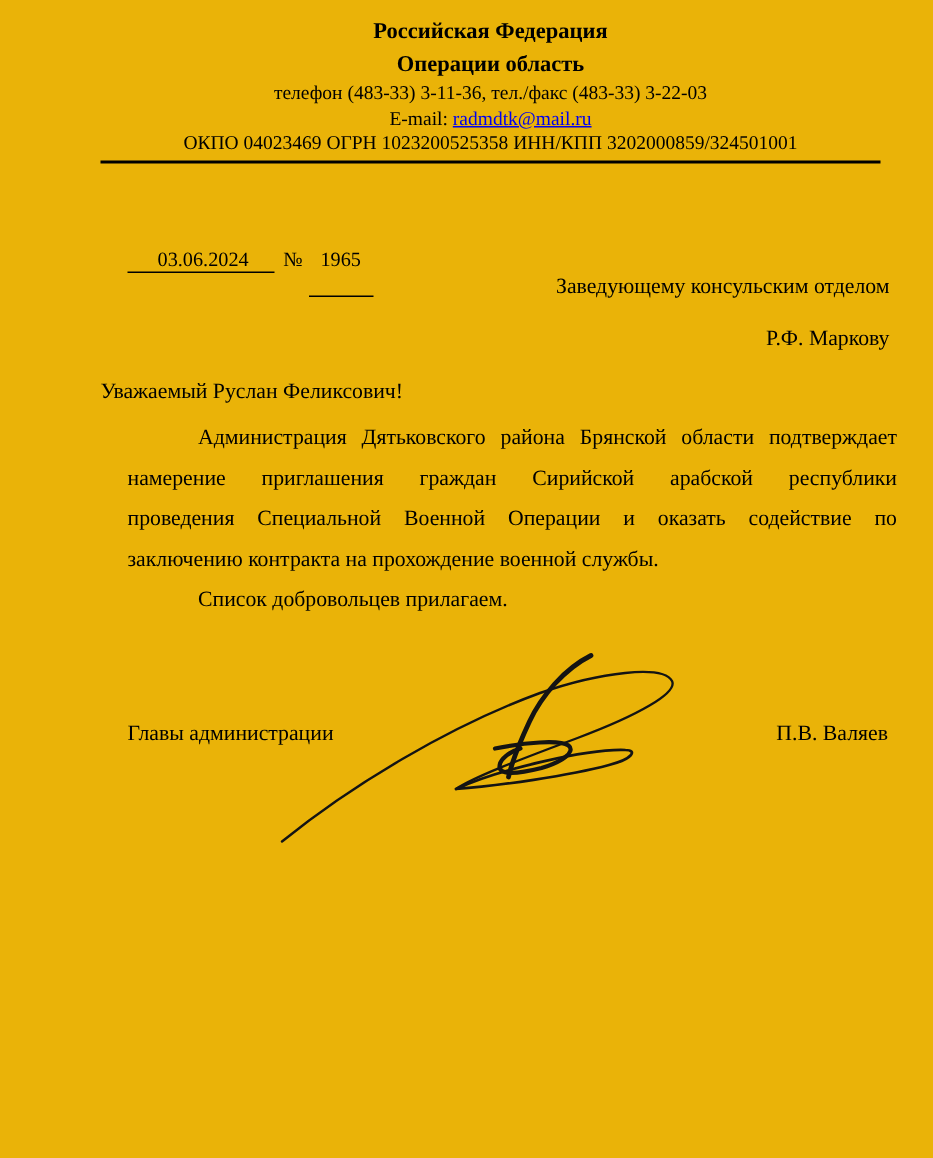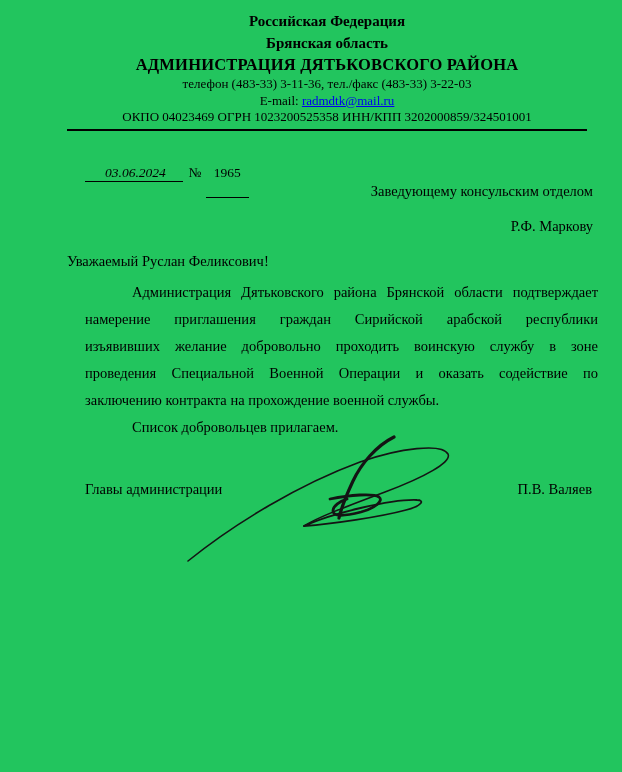--- a/index.html
+++ b/index.html
@@ -1,38 +1,38 @@
 <!DOCTYPE html>
 <html><head>
 <meta charset="utf-8">
 <style>
   html,body{margin:0;padding:0;background:#ffffff;}
   .page{
     position:relative;
     width:622px;height:772px;
-    background:#22c55e;
+    background:#eab308;
     font-family:"Liberation Serif","DejaVu Serif",serif;
     color:#000000;
     overflow:hidden;
   }
   
   .letterhead{
     position:absolute;top:10px;left:67px;width:520px;
     text-align:center;
     border-bottom:2px solid #000;
     padding-bottom:3px;
   }
   .lh-line1,.lh-line2{font-size:15px;font-weight:bold;line-height:22px;}
   .lh-line3{font-size:16.5px;font-weight:bold;line-height:22px;letter-spacing:.2px;}
   .lh-small{font-size:13px;line-height:16.5px;}
   .email-link{text-decoration:underline;}
   
   .ref-line{position:absolute;top:148px;left:85px;font-size:13.5px;line-height:17px;}
   .u-seg{display:inline-block;border-bottom:1px solid #000;}
-  .u-seg.date{padding:0 17px 0 20px;font-style:italic;}
+  .u-seg.date{padding:0 17px 0 20px;}
   .u-seg.num{padding:16px 8px;}
   .no-sign{margin:0 4px 0 6px;}
   
   .recipient{position:absolute;top:183px;right:29px;text-align:right;font-size:14.5px;}
   .recipient .line2{margin-top:18px;}
   
   .salutation{position:absolute;top:253px;left:67px;width:530px;text-align:left;font-size:14.5px;}
   
   .body-text{position:absolute;top:279px;left:85px;width:513px;font-size:14.5px;}
   .body-text .jline{line-height:27px;text-align:justify;text-align-last:justify;}
@@ -43,42 +43,40 @@
   .sign-row{position:absolute;top:481px;left:85px;width:507px;display:flex;justify-content:space-between;font-size:14.5px;}
   .sig-svg{position:absolute;left:180px;top:427px;width:275px;height:140px;}
 </style>
 </head>
 <body>
 
 <div class="page">
 
   <div class="letterhead">
     <div class="lh-line1">Российская Федерация</div>
-    <div class="lh-line2">Брянская область</div>
-    <div class="lh-line3">АДМИНИСТРАЦИЯ ДЯТЬКОВСКОГО РАЙОНА</div>
+    <div class="lh-line2">Операции область</div>
     <div class="lh-small">телефон (483-33) 3-11-36, тел./факс (483-33) 3-22-03</div>
     <div class="lh-small"><span>E-mail: </span><a href="#" class="email-link" style="color: rgb(0, 0, 238);">radmdtk@mail.ru</a></div>
     <div class="lh-small">ОКПО 04023469 ОГРН 1023200525358  ИНН/КПП  3202000859/324501001</div>
   </div>
 
   <div class="ref-line">
     <span class="u-seg date"><span>03.06.2024</span></span><span class="no-sign">№</span><span class="u-seg num"><span>1965</span></span>
   </div>
 
   <div class="recipient">
     <div class="line1">Заведующему консульским отделом</div>
     <div class="line2">Р.Ф. Маркову</div>
   </div>
 
   <div class="salutation">Уважаемый Руслан Феликсович!</div>
 
   <div class="body-text">
     <div class="jline first">Администрация Дятьковского района Брянской области подтверждает</div>
     <div class="jline">намерение приглашения граждан Сирийской арабской республики</div>
-    <div class="jline">изъявивших желание добровольно проходить воинскую службу в зоне</div>
     <div class="jline">проведения Специальной Военной Операции и оказать содействие по</div>
     <div class="jline last">заключению контракта на прохождение военной службы.</div>
     <div class="para2">Список добровольцев прилагаем.</div>
   </div>
 
   <svg class="sig-svg" viewBox="0 0 275 140" xmlns="http://www.w3.org/2000/svg">
     <g fill="none" stroke="#141414" stroke-linecap="round">
       <path d="M8,134 C55,96 120,57 180,35 C220,21 262,16 268,27 C272,35 245,50 205,65 C165,80 136,91 124,99" stroke-width="1.6"></path>
       <path d="M124,99 C152,86 212,72 237,73 C245,73 242,79 226,83 C200,90 152,97 124,99" stroke-width="1.8"></path>
       <path d="M214,10 C196,19 181,37 173,54 C166,69 161,82 159,91" stroke-width="3.2"></path>

